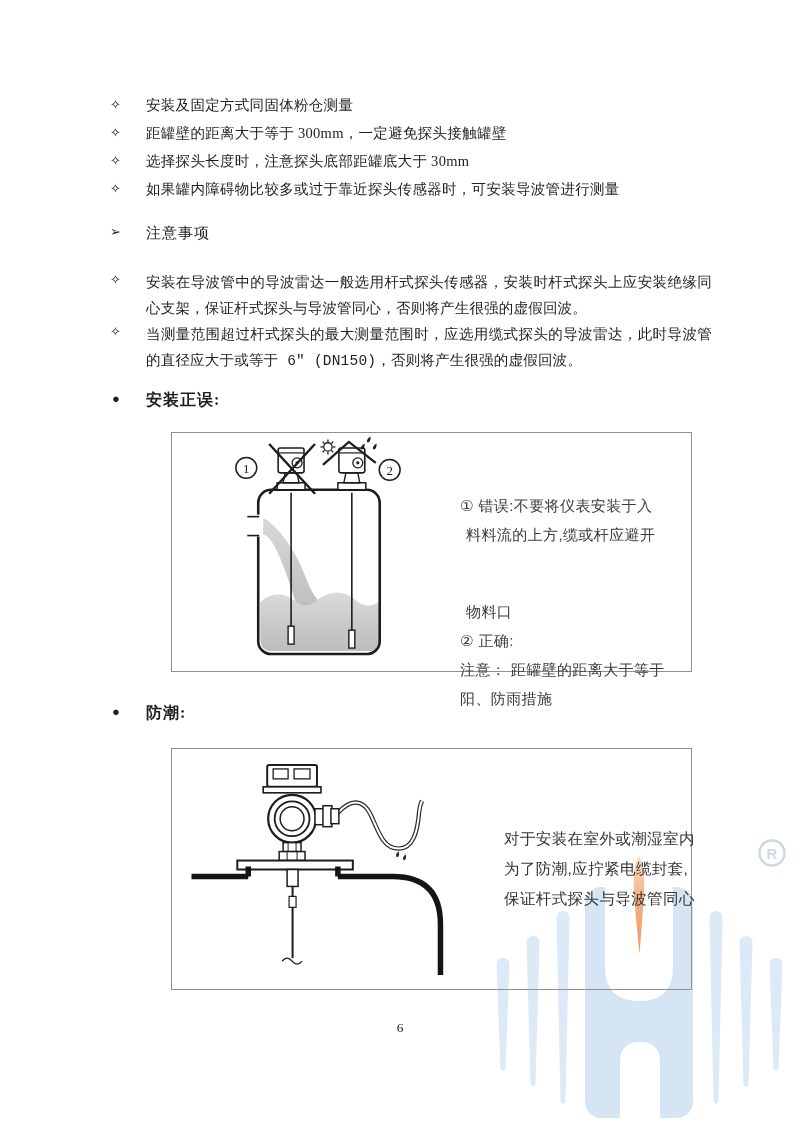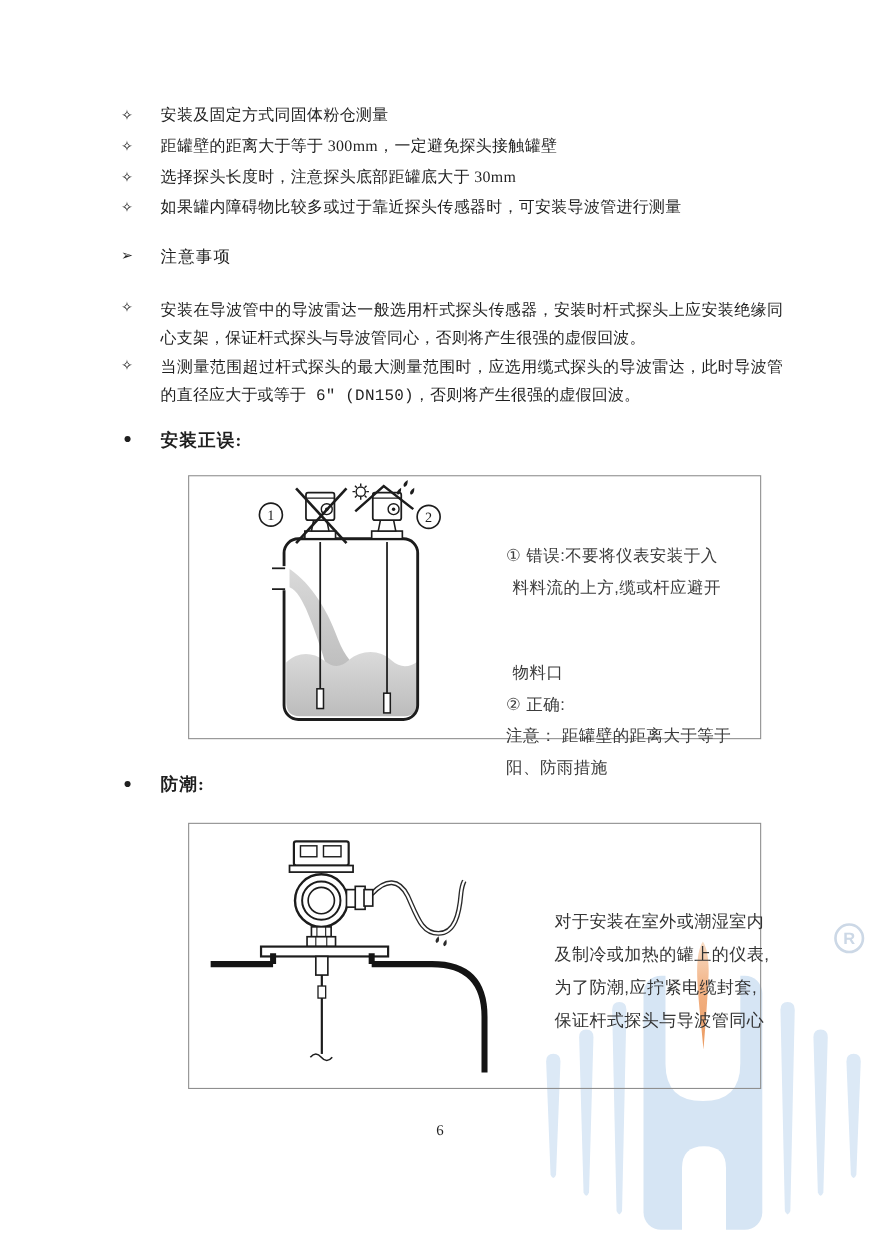--- a/index.html
+++ b/index.html
@@ -254,21 +254,20 @@
         <g stroke="#1c1c1c">
           <line x1="291.5" y1="886" x2="291.5" y2="958" stroke-width="2"></line>
           <rect x="288" y="896" width="7" height="11" fill="#fff" stroke-width="1.2"></rect>
           <path d="M281,961 q5,-6 10,0 q5,6 10,0" fill="none" stroke-width="1.4"></path>
         </g>
 
         <path d="M190,876 H247 M247,876 V866 M337,866 V876 M337,876 H392 Q440,876 440,924 V975" fill="none" stroke="#141414" stroke-width="5.5"></path>
       </svg>
       <div class="caption cap2">
         <div>对于安装在室外或潮湿室内</div>
-        <div>及制冷或加热的罐上的仪表,</div>
         <div>为了防潮,应拧紧电缆封套,</div>
         <div>保证杆式探头与导波管同心</div>
       </div>
     </div>
 
     <div class="abs pagenum">6</div>
 
   </div>
 </div>
 

